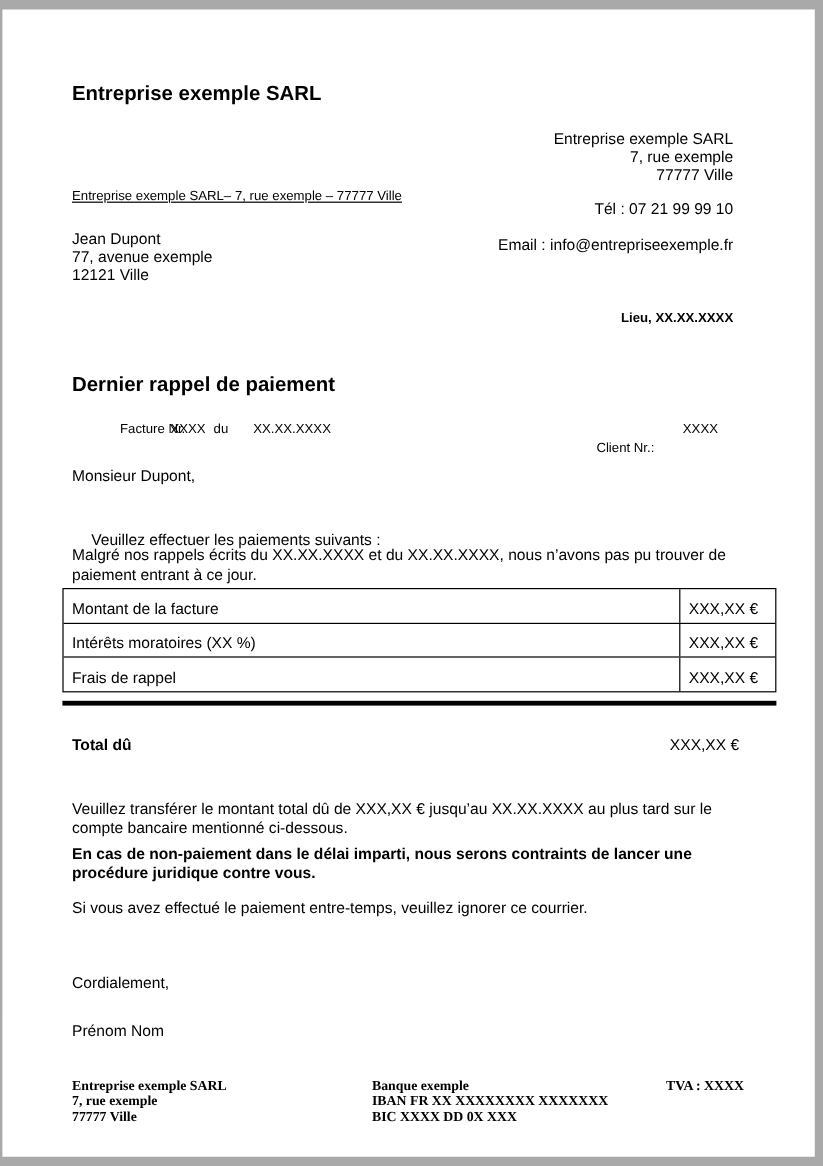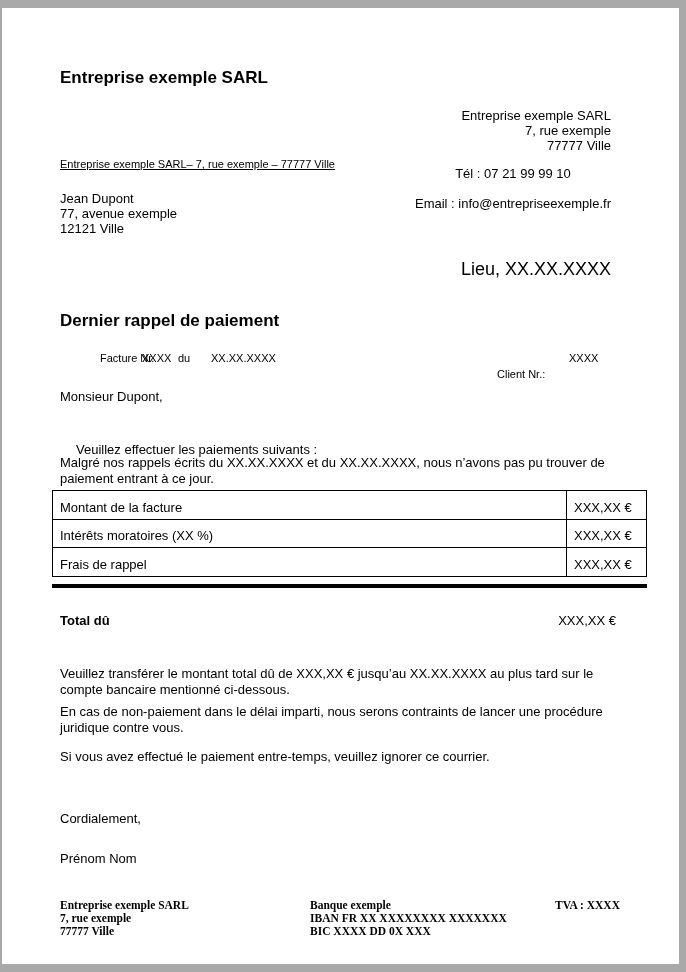--- a/index.html
+++ b/index.html
@@ -17,31 +17,31 @@
   }
   .abs { position:absolute; }
   .company-heading {
     left:58px; top:60px;
     font-size:17px; font-weight:bold;
   }
   .contact-block {
     top:100px; right:68px;
     text-align:right; font-size:13px; line-height:15px;
   }
-  .contact-phone { margin-top:13px;text-align:center; }
+  .contact-phone { margin-top:13px; }
   .contact-email { margin-top:15px; }
   .sender-line {
     left:58px; top:150px;
     font-size:11px; text-decoration:underline;
   }
   .recipient-block {
     left:58px; top:183px;
     font-size:13px; line-height:15px;
   }
-  .date-line { top:251px; right:68px; font-size:18px; }
+  .date-line { top:251px; right:68px; font-size:11px;font-weight:bold; }
   .doc-title { left:58px; top:303px; font-size:17px; font-weight:bold; }
   .ref-line { left:0; top:344px; width:686px; height:14px; font-size:11px; }
   .ref-line span { position:absolute; white-space:nowrap; }
   .ref-facture-label { left:58px;margin-left:40px; }
   .ref-facture-number { left:140px; }
   .ref-du { left:176px; }
   .ref-facture-date { left:209px; }
   .ref-client-label { left:495px;margin-top:16px; }
   .ref-client-number { left:567px; }
   .salutation { left:58px; top:381px; font-size:13px; }
@@ -57,21 +57,21 @@
   .t-row:last-child { border-bottom:none; }
   .t-label {
     width:514px; border-right:1px solid #000;
     display:flex; align-items:flex-end; padding:0 4px 4px 7px;
   }
   .t-value { flex:1; display:flex; align-items:flex-end; padding:0 4px 4px 7px; }
   .total-rule { left:50px; top:576px; width:595px; height:4px; background:#000; }
   .total-label { left:58px; top:605px; font-size:13px; font-weight:bold; }
   .total-value { top:605px; right:63px; font-size:13px; }
   .close-1 { top:658px; }
-  .close-2 { top:696px; font-weight:normal; width:578px; }
+  .close-2 { top:696px; font-weight:bold; width:578px; }
   .close-3 { top:741px; }
   .signoff { left:58px; top:803px; font-size:13px; }
   .signature { left:58px; top:843px; font-size:13px; }
   .footer-block {
     font-family:"Liberation Serif", serif;
     font-size:11.5px; font-weight:bold; line-height:13px;
     top:891px;
   }
   .footer-company { left:58px; }
   .footer-bank { left:308px; }

